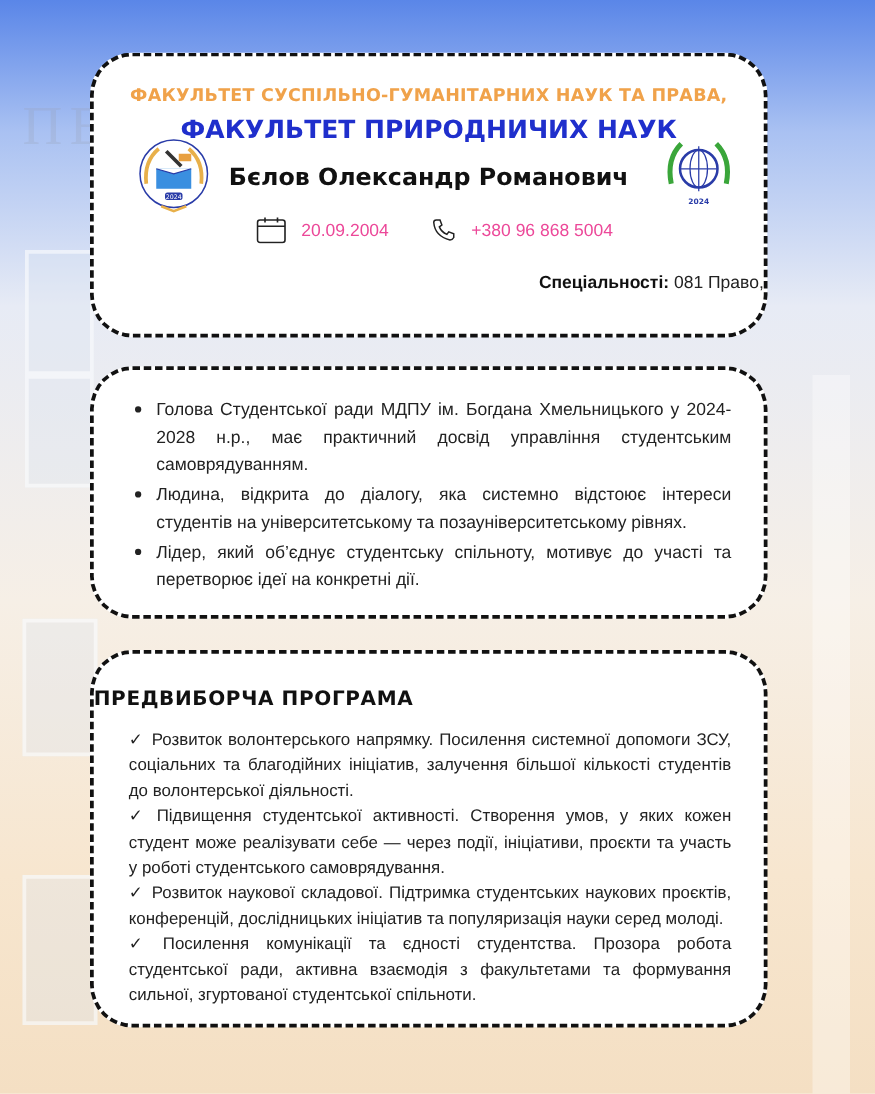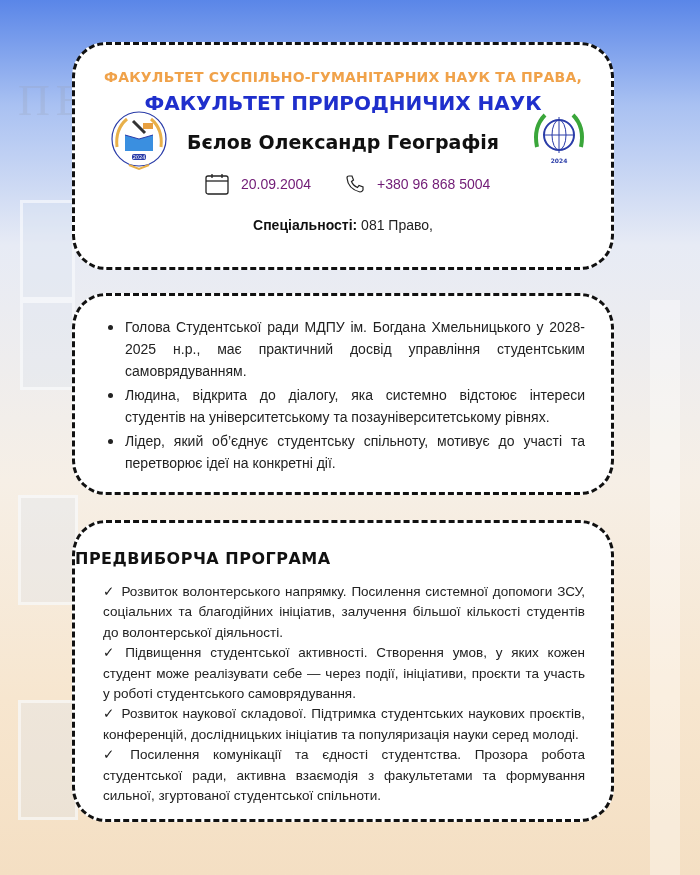--- a/index.html
+++ b/index.html
@@ -50,27 +50,27 @@
   }
   #logo-left { left: 30px; top: 62px; }
   #logo-right { left: 450px; top: 58px; }
 
   .name {
     position: absolute; left: 0; right: 0; top: 86px; text-align: center;
     font-family: "DejaVu Sans", sans-serif; font-weight: bold; font-size: 19px; color: #111;
   }
   .contacts {
     position: absolute; top: 128px; left: 130px;
-    display: flex; align-items: center; font-size: 14px; color: #701a75;
+    display: flex; align-items: center; font-size: 14px; color: #ec4899;
   }
   .contact-item { display: flex; align-items: center; }
   .contact-item svg { margin-right: 12px; }
   .contact-item + .contact-item { margin-left: 34px; }
   .spec {
-    position: absolute; left: 0; right: 0; top: 170px; text-align: center;
+    position: absolute; left: 0; right: 0; top: 170px; text-align: right;
     font-size: 14px; line-height: 21px; color: #222;
   }
   .spec b { font-weight: bold; color: #111; }
 
   .bio-list {
     position: absolute; left: 30px; right: 26px; top: 20px;
     list-style: none; font-size: 14px; line-height: 22px; color: #222;
     text-align: justify;
   }
   .bio-list li { position: relative; padding-left: 20px; margin-bottom: 2px; }
@@ -124,21 +124,21 @@
   <svg class="logo" id="logo-right" viewBox="0 0 68 68">
     <path d="M12 44 Q8 24 20 12" fill="none" stroke="#3aa63a" stroke-width="4"></path>
     <path d="M56 44 Q60 24 48 12" fill="none" stroke="#3aa63a" stroke-width="4"></path>
     <circle cx="34" cy="32" r="15" fill="none" stroke="#2a3ca8" stroke-width="2"></circle>
     <ellipse cx="34" cy="32" rx="7" ry="15" fill="none" stroke="#2a3ca8" stroke-width="1"></ellipse>
     <line x1="19" y1="32" x2="49" y2="32" stroke="#2a3ca8" stroke-width="1"></line>
     <line x1="34" y1="14" x2="34" y2="50" stroke="#2a3ca8" stroke-width="1"></line>
     <text x="34" y="60" font-size="6" text-anchor="middle" fill="#2a3ca8" font-weight="bold" font-family="DejaVu Sans, sans-serif">2024</text>
   </svg>
 
-  <div class="name">Бєлов Олександр Географія</div>
+  <div class="name">Бєлов Олександр Романович</div>
 
   <div class="contacts">
     <div class="contact-item">
       <svg width="24" height="22" viewBox="0 0 24 22">
         <rect x="1" y="3" width="22" height="18" rx="2" fill="none" stroke="#222" stroke-width="1.3"></rect>
         <line x1="1" y1="8" x2="23" y2="8" stroke="#222" stroke-width="1.3"></line>
         <line x1="7" y1="1" x2="7" y2="5" stroke="#222" stroke-width="1.3"></line>
         <line x1="17" y1="1" x2="17" y2="5" stroke="#222" stroke-width="1.3"></line>
       </svg>
       <span>20.09.2004</span>
@@ -154,21 +154,21 @@
   <div class="spec">
     <div>
       <b>Спеціальності:</b>
       <span>081 Право,</span>
     </div>
   </div>
 </div>
 
 <div class="card" id="card-bio">
   <ul class="bio-list">
-    <li>Голова Студентської ради МДПУ ім. Богдана Хмельницького у 2028-2025 н.р., має практичний досвід управління студентським самоврядуванням.</li>
+    <li>Голова Студентської ради МДПУ ім. Богдана Хмельницького у 2024-2028 н.р., має практичний досвід управління студентським самоврядуванням.</li>
     <li>Людина, відкрита до діалогу, яка системно відстоює інтереси студентів на університетському та позауніверситетському рівнях.</li>
     <li>Лідер, який об’єднує студентську спільноту, мотивує до участі та перетворює ідеї на конкретні дії.</li>
   </ul>
 </div>
 
 <div class="card" id="card-program">
   <div class="prog-title">ПРЕДВИБОРЧА ПРОГРАМА</div>
   <ul class="prog-list">
     <li><span class="check">✓</span><span>Розвиток волонтерського напрямку. Посилення системної допомоги ЗСУ, соціальних та благодійних ініціатив, залучення більшої кількості студентів до волонтерської діяльності.</span></li>
     <li><span class="check">✓</span><span>Підвищення студентської активності. Створення умов, у яких кожен студент може реалізувати себе — через події, ініціативи, проєкти та участь у роботі студентського самоврядування.</span></li>

